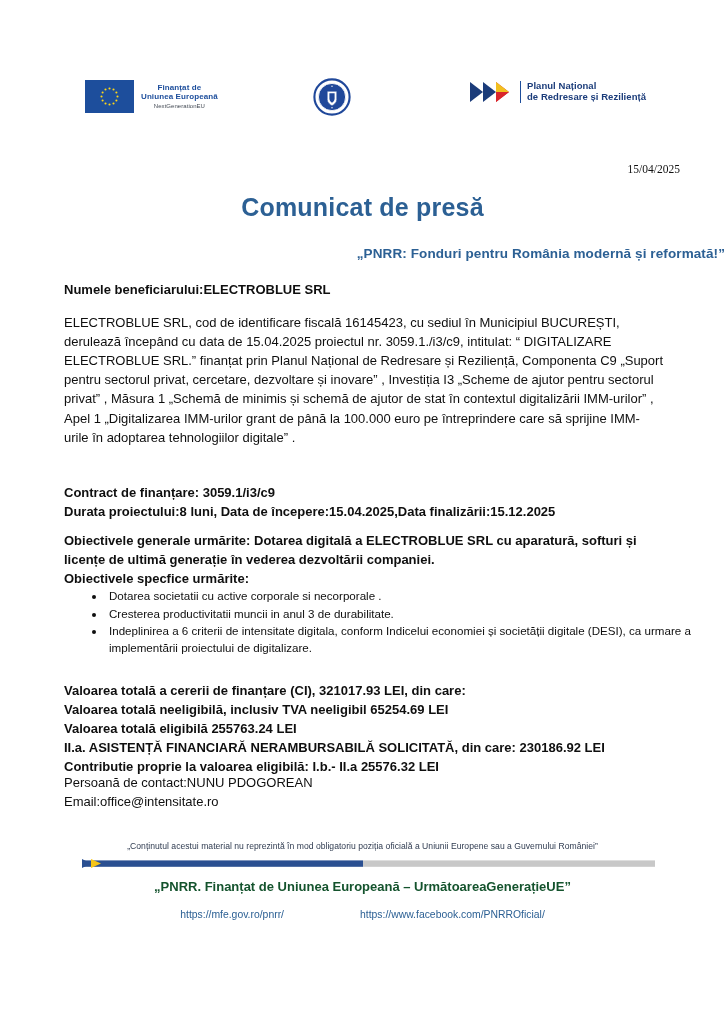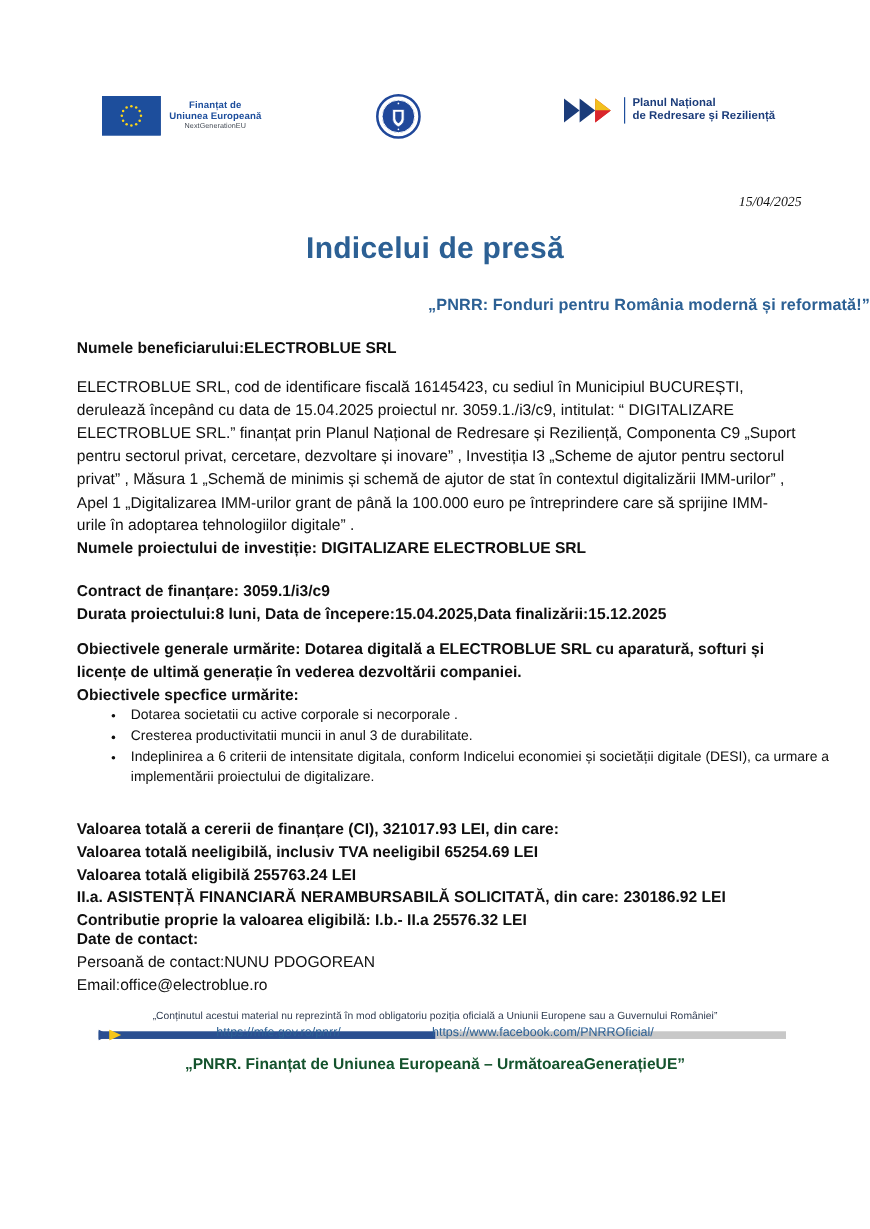--- a/index.html
+++ b/index.html
@@ -99,26 +99,25 @@
   .pnrr-text div {
     font-size: 9.5px;
     font-weight: bold;
     color: #1b3c7a;
     letter-spacing: 0.05px;
   }
 
   
   .doc-date {
     position: absolute;
-    right: 57px;
+    right: 45px;
     top: 163px;
     font-size: 11.5px;
     color: #111111;
     font-family: "Liberation Serif", serif;
-    font-style: italic;
   }
 
   
   .main-title {
     position: absolute;
     top: 193px;
     left: 0;
     width: 725px;
     text-align: center;
     font-size: 25px;
@@ -198,21 +197,21 @@
     top: 879px;
     left: 0;
     width: 725px;
     text-align: center;
     font-size: 13px;
     font-weight: bold;
     color: #14532d;
   }
   .footer-links {
     position: absolute;
-    top: 855px;
+    top: 909px;
     left: 0;
     width: 725px;
     display: flex;
     justify-content: center;
     gap: 76px;
     font-size: 10.4px;
     color: #2c6094;
   }
   .footer-links a {
     color: #2c6094;
@@ -277,30 +276,29 @@
       </div>
       <div class="pnrr-text">
         <div>Planul Național</div>
         <div>de Redresare și Reziliență</div>
       </div>
     </div>
   </div>
 
   <div class="doc-date">15/04/2025</div>
 
-  <div class="main-title">Indicelui de presă</div>
+  <div class="main-title">Comunicat de presă</div>
   <div class="sub-title">„PNRR: Fonduri pentru România modernă și reformată!”</div>
 
   <div class="body-block b1">
     <p class="p bold">Numele beneficiarului:ELECTROBLUE SRL</p>
   </div>
 
   <div class="body-block b2">
     <p class="p">ELECTROBLUE SRL, cod de identificare fiscală 16145423, cu sediul în Municipiul BUCUREȘTI, derulează începând cu data de 15.04.2025 proiectul nr. 3059.1./i3/c9, intitulat:  “ DIGITALIZARE ELECTROBLUE SRL.”  finanțat prin Planul Național de Redresare și Reziliență, Componenta C9 „Suport pentru sectorul privat, cercetare, dezvoltare și inovare” , Investiția I3 „Scheme de ajutor pentru sectorul privat” , Măsura 1 „Schemă de minimis și schemă de ajutor de stat în contextul digitalizării IMM-urilor” , Apel 1 „Digitalizarea IMM-urilor grant de până la 100.000 euro pe întreprindere care să sprijine IMM-urile în adoptarea tehnologiilor digitale” .</p>
-    <p class="p bold">Numele proiectului de investiție: DIGITALIZARE ELECTROBLUE SRL</p>
   </div>
 
   <div class="body-block b3">
     <p class="p bold">Contract de finanțare: 3059.1/i3/c9</p>
     <p class="p bold">Durata proiectului:8 luni,  Data de începere:15.04.2025,Data finalizării:15.12.2025</p>
   </div>
 
   <div class="body-block b4">
     <p class="p bold">Obiectivele generale urmărite: Dotarea digitală a ELECTROBLUE SRL cu aparatură, softuri și licențe de ultimă generație în vederea dezvoltării companiei.</p>
     <p class="p bold">Obiectivele specfice urmărite:</p>
@@ -314,23 +312,22 @@
 
   <div class="body-block b5">
     <p class="p bold">Valoarea totală a cererii de finanțare (CI),  321017.93 LEI, din care:</p>
     <p class="p bold">Valoarea totală neeligibilă, inclusiv TVA neeligibil  65254.69 LEI</p>
     <p class="p bold">Valoarea totală eligibilă       255763.24 LEI</p>
     <p class="p bold">II.a. ASISTENȚĂ FINANCIARĂ NERAMBURSABILĂ SOLICITATĂ,  din care:  230186.92 LEI</p>
     <p class="p bold">Contributie proprie la valoarea eligibilă: I.b.- II.a   25576.32 LEI</p>
   </div>
 
   <div class="body-block b6">
-    <p class="p bold">Date de contact:</p>
     <p class="p">Persoană de contact:NUNU PDOGOREAN</p>
-    <p class="p">Email:office@electroblue.ro</p>
+    <p class="p">Email:office@intensitate.ro</p>
   </div>
 
   <div class="disclaimer">„Conținutul acestui material nu reprezintă în mod obligatoriu poziția oficială a Uniunii Europene sau a Guvernului României”</div>
 
   <div class="deco-bar">
     <svg width="573" height="9" viewBox="0 0 573 9" preserveAspectRatio="none">
       <rect x="0" y="1.4" width="281" height="6.4" fill="#2a4f91"></rect>
       <rect x="281" y="1.4" width="292" height="6.4" fill="#c8c8c8"></rect>
       <polygon points="0,0 9,4.5 0,9" fill="#2a4f91"></polygon>
       <polygon points="9,0 19,4.5 9,9" fill="#f5c518"></polygon>

